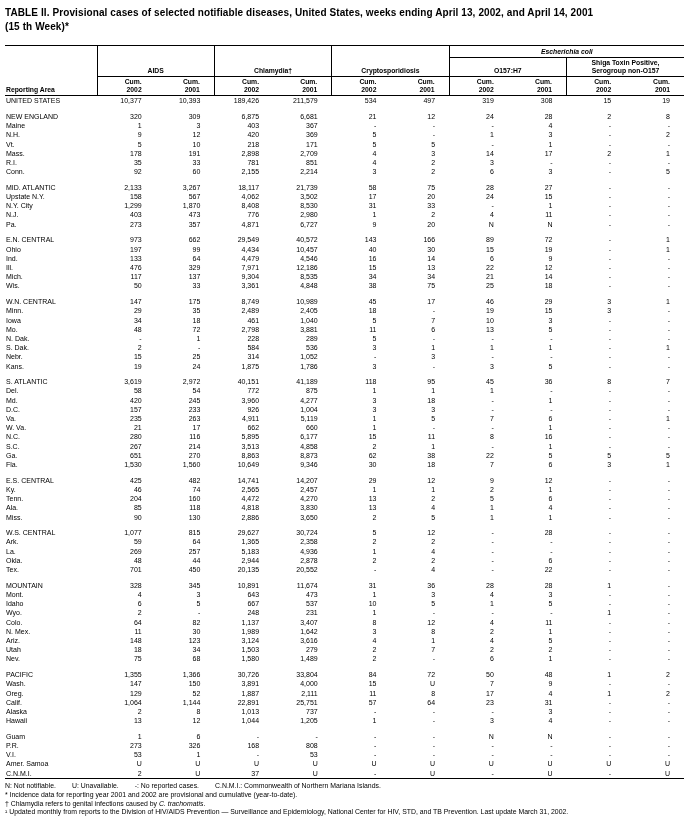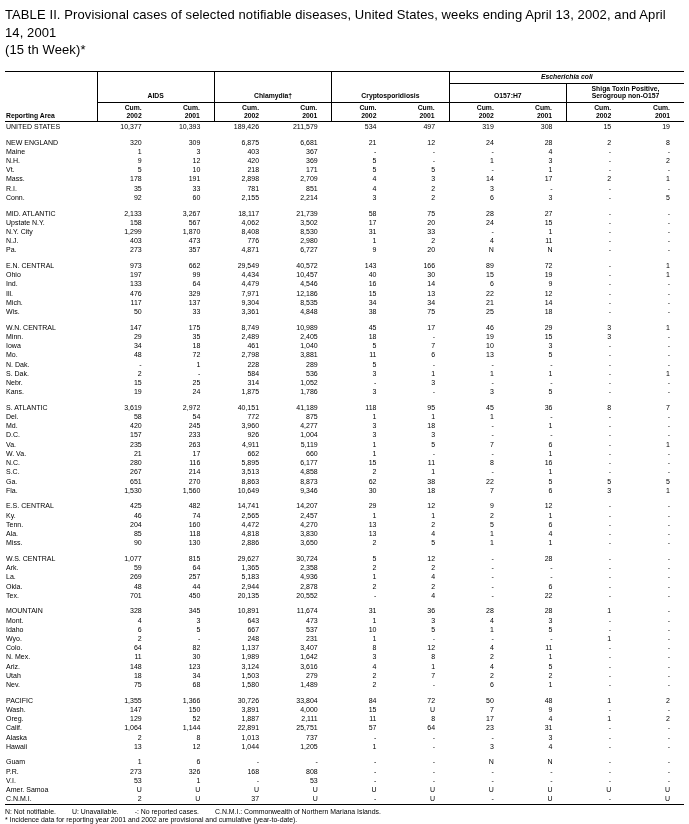--- a/index.html
+++ b/index.html
@@ -6,21 +6,21 @@
   html, body { background: #ffffff; }
   body {
     width: 689px; height: 824px;
     color: #000;
     font-family: "Liberation Sans", sans-serif;
     overflow: hidden;
   }
   .page { padding: 6px 5px 0 5px; }
 
   .title {
-    font-size: 13px; font-weight: normal; line-height: 1.35;
+    font-size: 10px; font-weight: bold; line-height: 1.35;
     white-space: pre-line; margin-bottom: 12px; letter-spacing: 0.1px;
   }
 
   table.main {
     width: 679px; border-collapse: collapse; table-layout: fixed;
     border-top: 1px solid #000; border-bottom: 1px solid #000;
   }
   col.c-area { width: 92px; }
   col.c-num  { width: 58.7px; }
 

